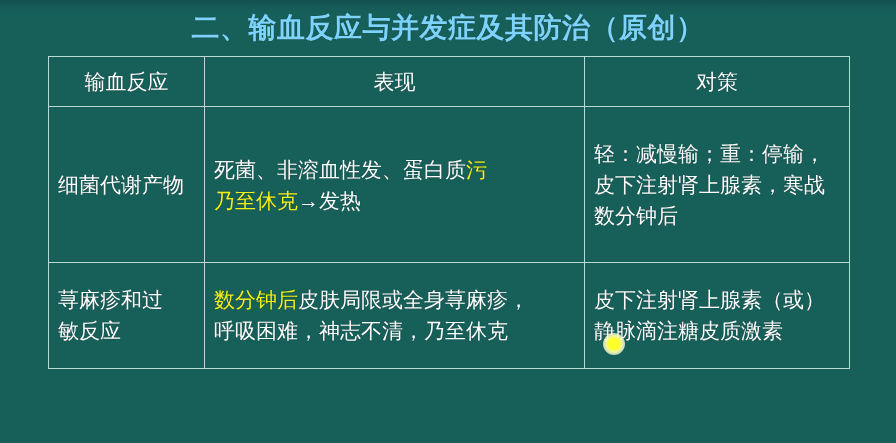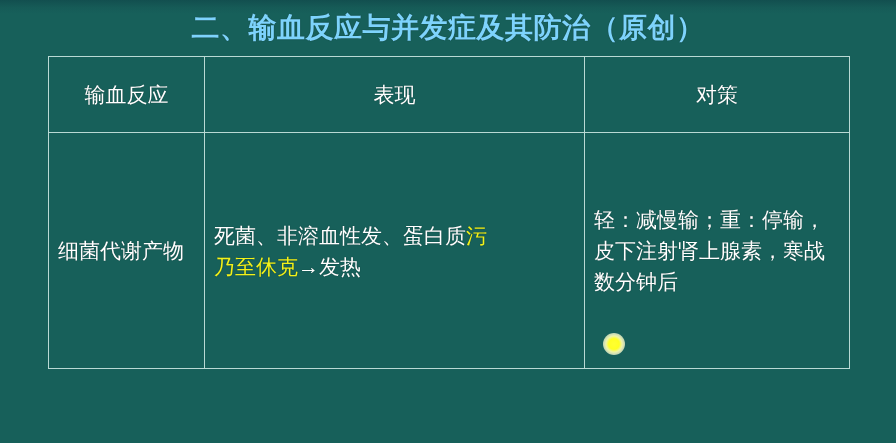--- a/index.html
+++ b/index.html
@@ -145,19 +145,33 @@
             <span class="line"><span>死菌、非溶血性发、蛋白质</span><span class="hl">污</span></span>
             <span class="line"><span class="hl">乃至休克</span><span>→发热</span></span>
           </td>
           <td>
             <span class="line">轻：减慢输；重：停输，</span>
             <span class="line">皮下注射肾上腺素，寒战</span>
             <span class="line">数分钟后</span>
           </td>
         </tr>
 
+        <tr class="r3">
+          <td class="col1">
+            <span class="line">荨麻疹和过</span>
+            <span class="line">敏反应</span>
+          </td>
+          <td>
+            <span class="line"><span class="hl">数分钟后</span><span>皮肤局限或全身荨麻疹，</span></span>
+            <span class="line">呼吸困难，神志不清，乃至休克</span>
+          </td>
+          <td>
+            <span class="line">皮下注射肾上腺素（或）</span>
+            <span class="line">静脉滴注糖皮质激素</span>
+          </td>
+        </tr>
       </tbody>
     </table>
   </div>
 
   <div class="cursor-dot"></div>
 
 </div>
 
 </body></html>

